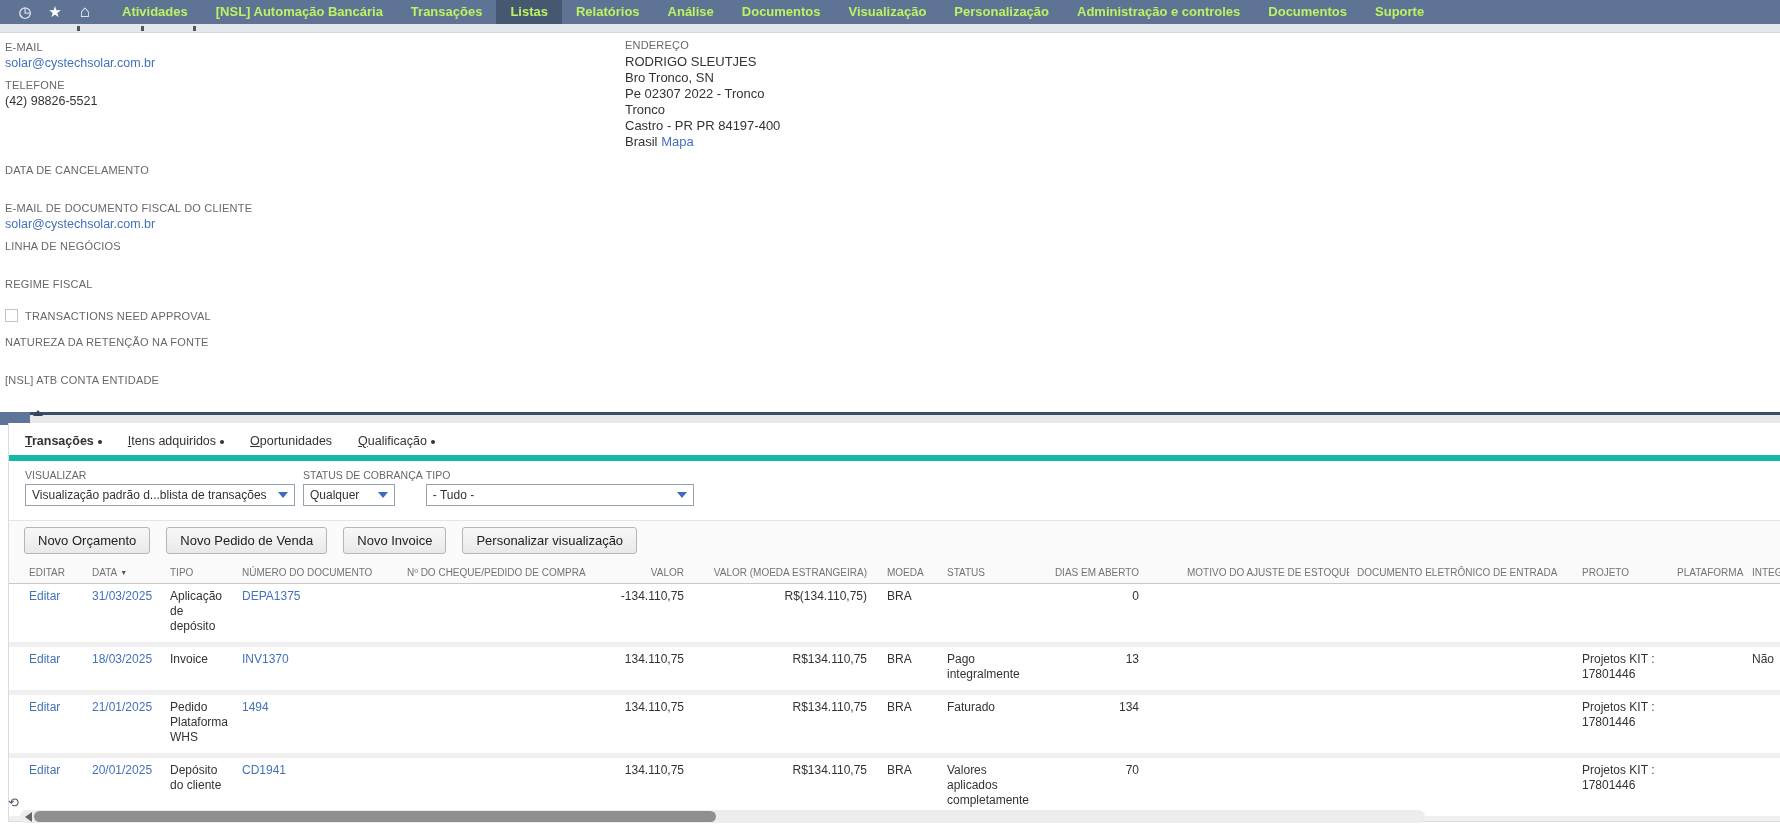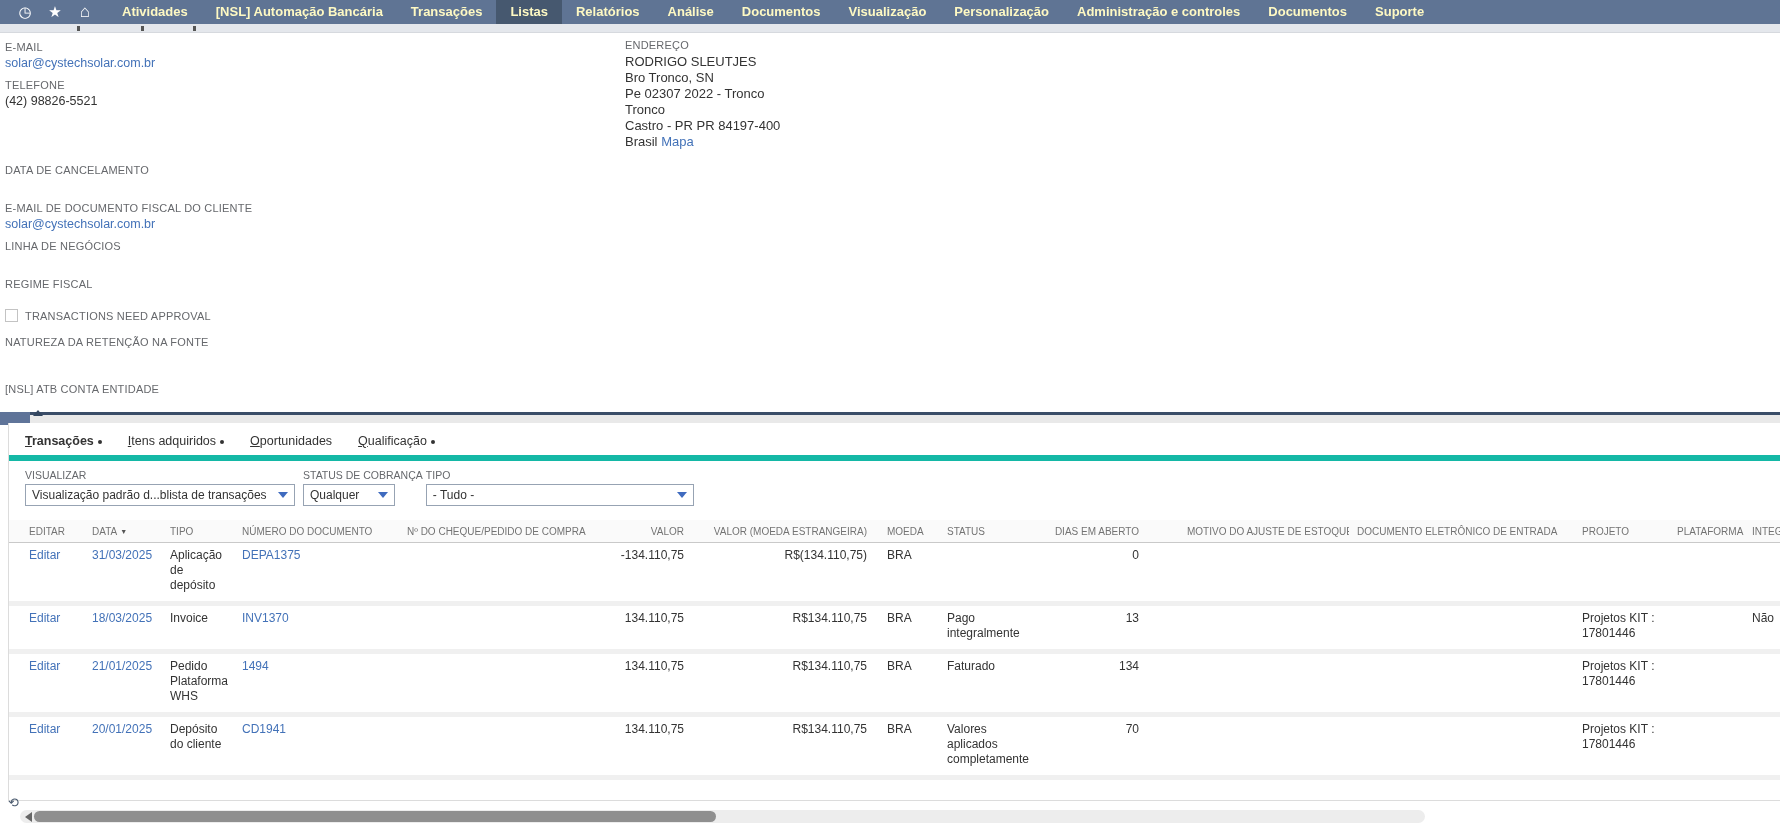--- a/index.html
+++ b/index.html
@@ -5,35 +5,35 @@
   * { margin:0; padding:0; box-sizing:border-box; }
   body { width:1780px; height:838px; overflow:hidden; background:#fff;
          font-family:"Liberation Sans", sans-serif; color:#333; }
   #app { position:relative; width:1780px; height:838px; }
 
   
   .navbar { height:24px; background:#5f7494; display:flex; align-items:stretch; }
   .nav-icons { display:flex; align-items:center; padding-left:10px; }
   .nav-ico { color:#fff; width:30px; text-align:center; font-size:15px; line-height:24px; cursor:default; }
   .nav-items { display:flex; align-items:stretch; margin-left:8px; }
-  .nav-item { color:#fef9c3; font-size:13px; font-weight:600; line-height:24px; padding:0 14px; white-space:nowrap; }
+  .nav-item { color:#bef264; font-size:13px; font-weight:600; line-height:24px; padding:0 14px; white-space:nowrap; }
   .nav-item.active { background:#46586f; }
 
   
   .clip-strip { height:9px; background:#e4e7ec; border-bottom:1px solid #d6d9de; position:relative; }
   .clip-mark { position:absolute; top:2px; width:3px; height:5px; background:#555; }
 
   
   .content { position:relative; height:379px; background:#fff; }
   .field { position:absolute; left:5px; }
   .f-label { font-size:11px; color:#66686c; letter-spacing:.2px; }
   .f-value { font-size:12.5px; color:#333; margin-top:3px; }
   a.link, .link { color:#4372b8; text-decoration:none; cursor:pointer; }
   .f0{top:8px} .f1{top:46px} .f2{top:131px} .f3{top:169px} .f4{top:207px}
-  .f5{top:245px} .f6{top:276px} .f7{top:303px} .f8{top:350px}
+  .f5{top:245px} .f6{top:276px} .f7{top:303px} .f8{top:341px}
   .chk-row { display:flex; align-items:center; gap:7px; }
   .checkbox { width:13px; height:13px; border:1px solid #c3c3c3; background:#fff; display:inline-block; }
   .address { position:absolute; left:625px; top:6px; }
   .addr-line { font-size:13px; color:#333; line-height:16px; }
 
   
   .tabbar { height:26px; background:#5f7499; display:flex; align-items:stretch; padding-left:8px; position:relative; }
   .tab { display:inline-block; color:#fff; font-size:12.5px; font-weight:600; line-height:26px; padding:0 14px; white-space:nowrap; }
   .tab::first-letter { text-decoration:underline; }
   .tab.active { background:#fff; color:#333; font-weight:700; }
@@ -197,20 +197,21 @@
       </div>
       <div class="fb3">
         <div class="filter-label">TIPO</div>
         <div class="select">
           <span class="sel-text">- Tudo -</span>
           <span class="sel-arrow"></span>
         </div>
       </div>
     </div>
 
+    <div class="btn-row"><button class="btn">Novo Orçamento</button><button class="btn">Novo Pedido de Venda</button><button class="btn">Novo Invoice</button><button class="btn">Personalizar visualização</button></div>
 
     <div class="table-wrap">
       <table>
         <colgroup>
             <col style="width: 75px;">
             <col style="width: 78px;">
             <col style="width: 72px;">
             <col style="width: 165px;">
             <col style="width: 195px;">
             <col style="width: 100px;">

